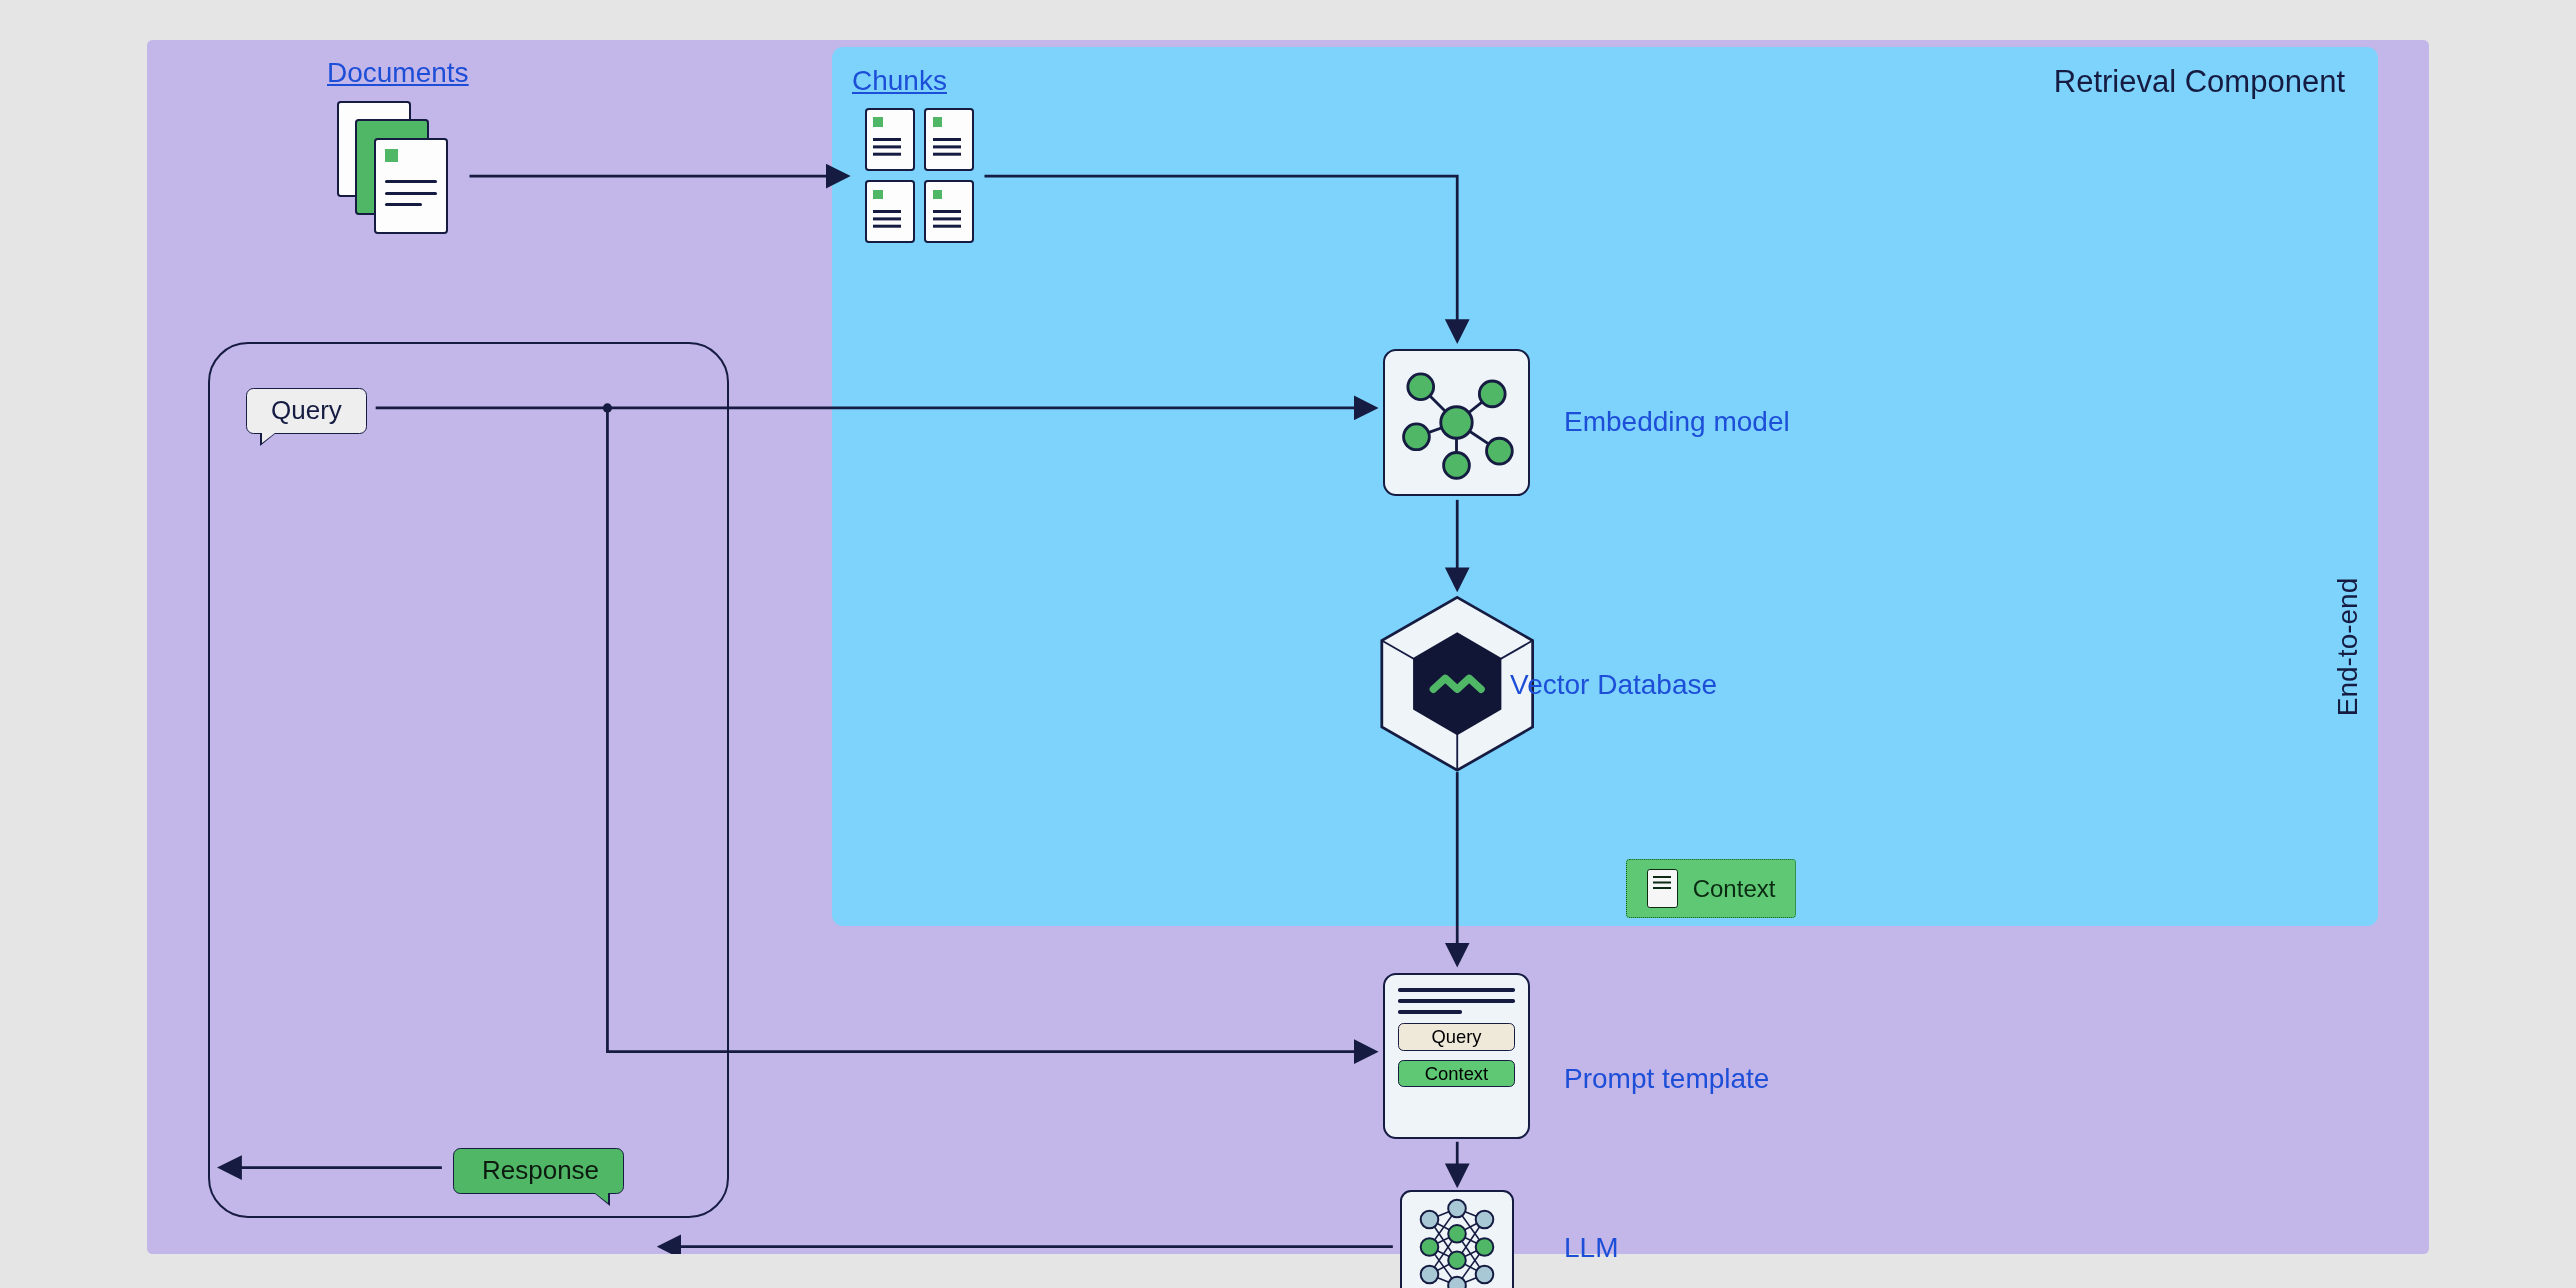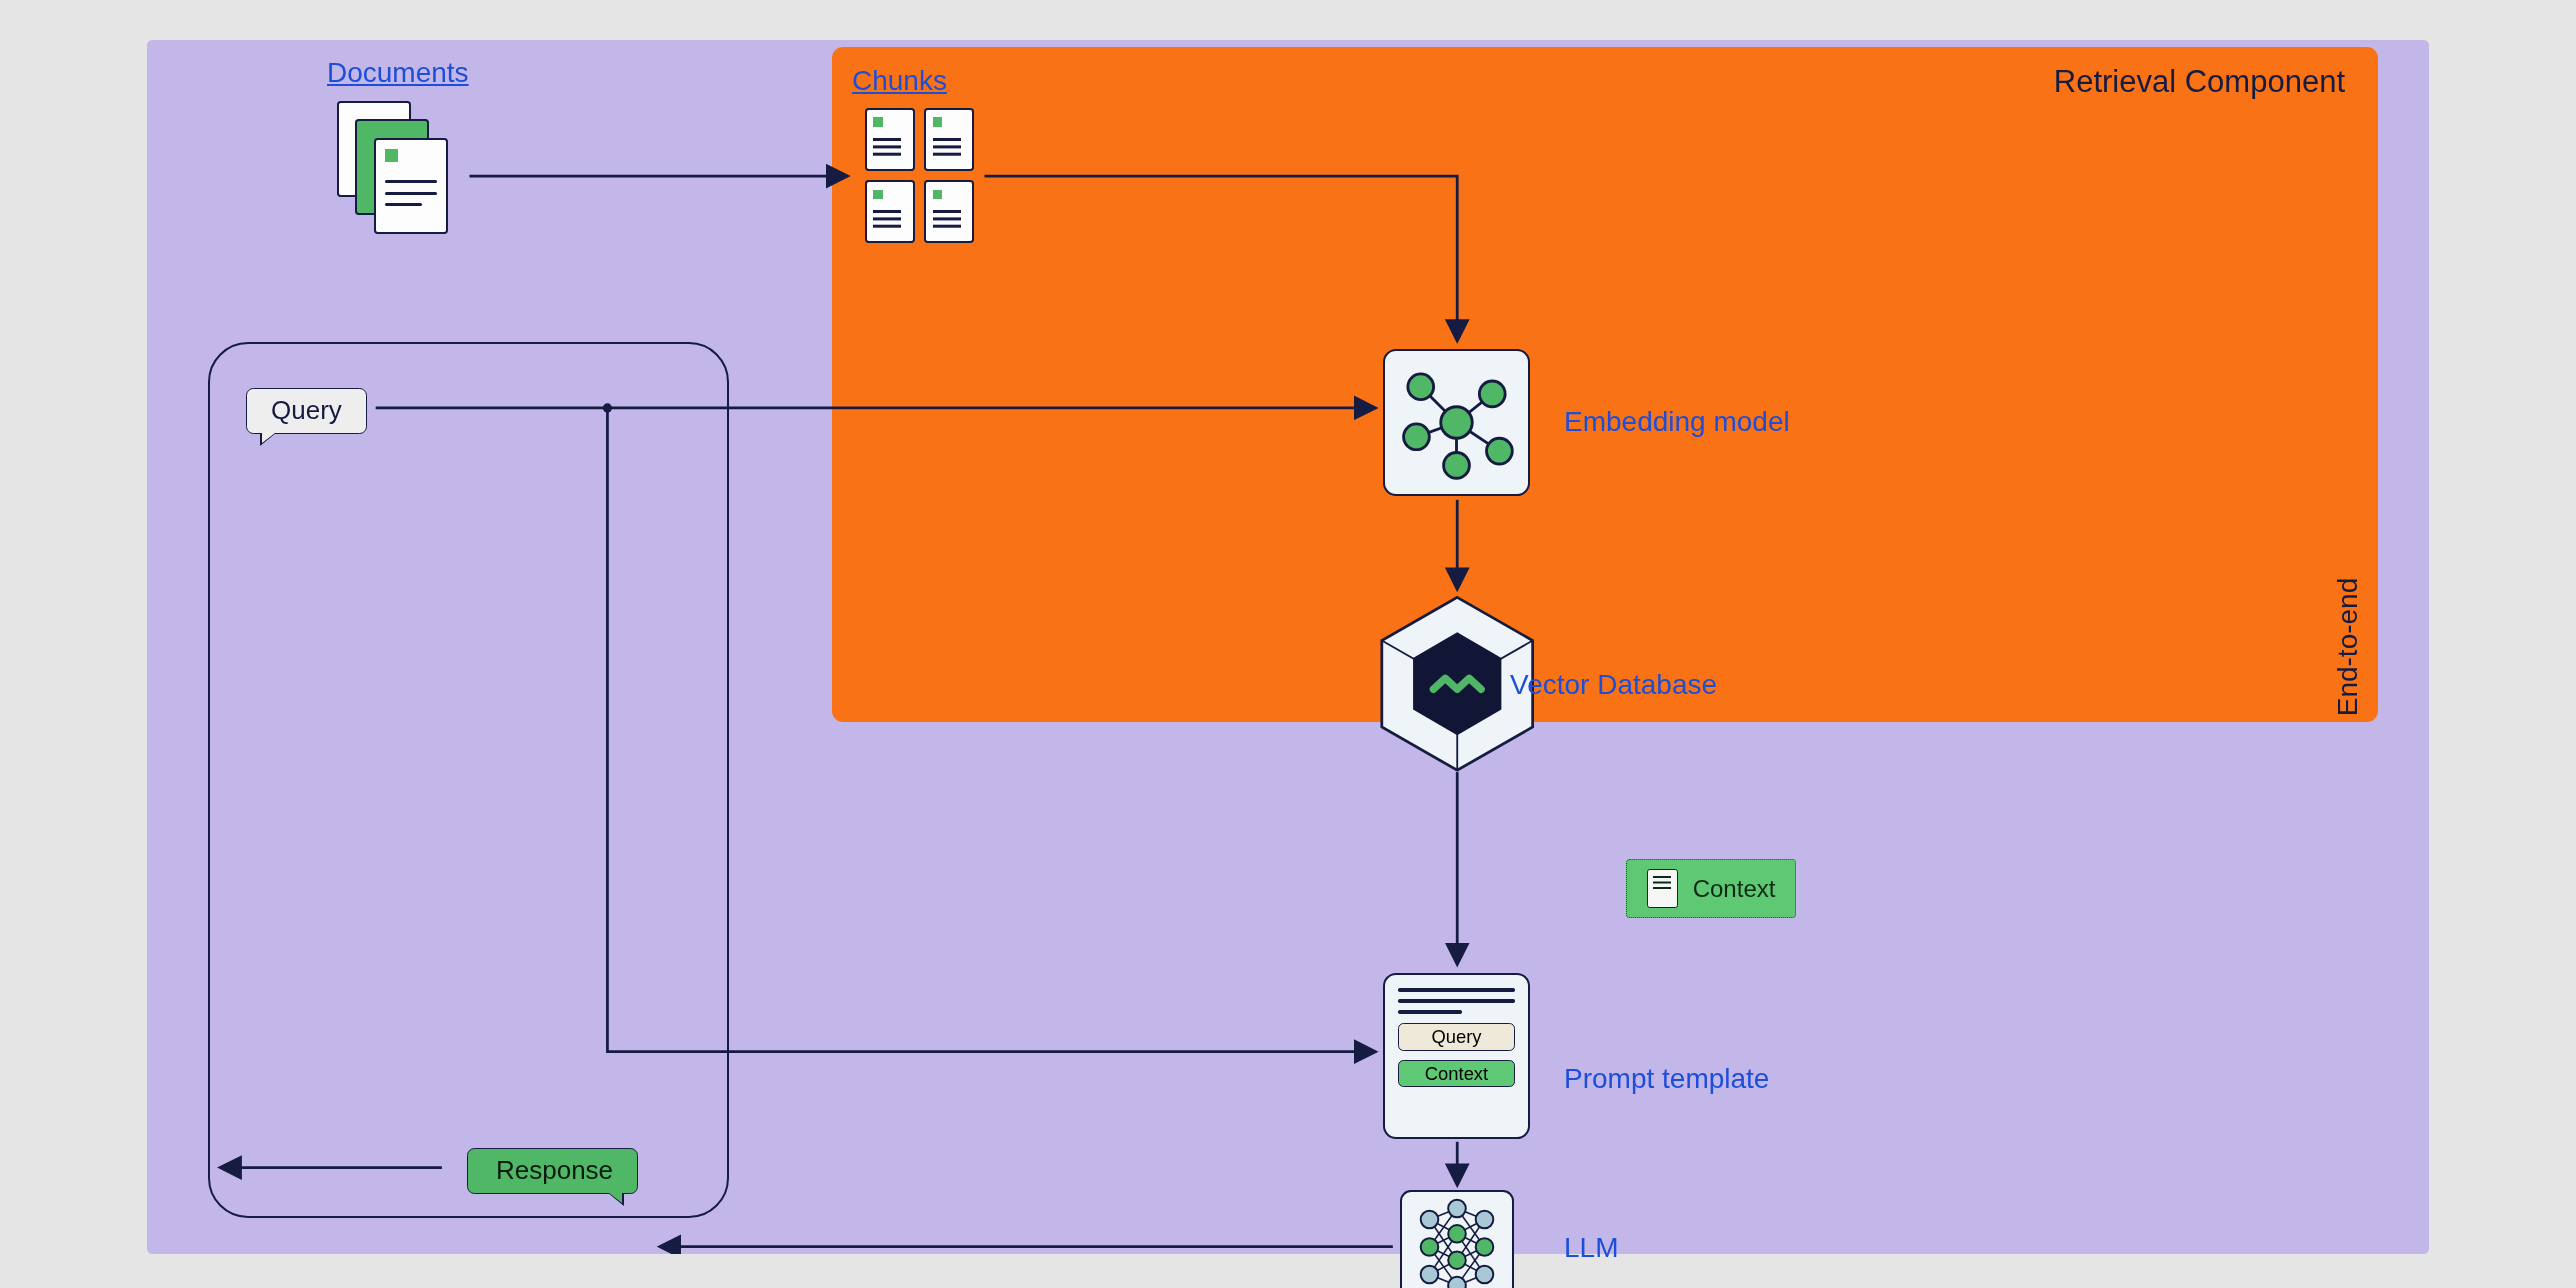--- a/index.html
+++ b/index.html
@@ -18,22 +18,22 @@
     width: 2282px;
     height: 1214px;
     background: #c3b7e9;
     border-radius: 5.5px;
   }
   .retrieval-panel {
     position: absolute;
     left: 685px;
     top: 7.4px;
     width: 1546px;
-    height: 675px;
-    background: #f97316;
+    height: 879px;
+    background: #7dd3fc;
     border-radius: 11px;
   }
   .generation-panel {
     position: absolute;
     left: 685px;
     top: 942px;
     width: 1546px;
     height: 265px;
     background: #d4e3ec;
     border-radius: 11px;
@@ -224,21 +224,21 @@
     <div class="chunk-page"></div>
   </div>
 
   <div class="chat-frame"></div>
 
   <div class="bubble query" style="left:99px; top:348px;">
     <span>Query</span>
     <div class="tail"></div>
   </div>
 
-  <div class="bubble response" style="left:320px; top:1108px;padding-left:28px;">
+  <div class="bubble response" style="left:306px; top:1108px;padding-left:28px;">
     <span>Response</span>
     <div class="tail"></div>
   </div>
 
   <div class="box" style="left:1236px; top:309px; width:147px; height:147px;">
     <svg viewBox="0 0 100 100" width="100%" height="100%">
       <g stroke="#151b41" stroke-width="2">
         <line x1="50" y1="50" x2="25" y2="25"></line>
         <line x1="50" y1="50" x2="75" y2="30"></line>
         <line x1="50" y1="50" x2="22" y2="60"></line>

